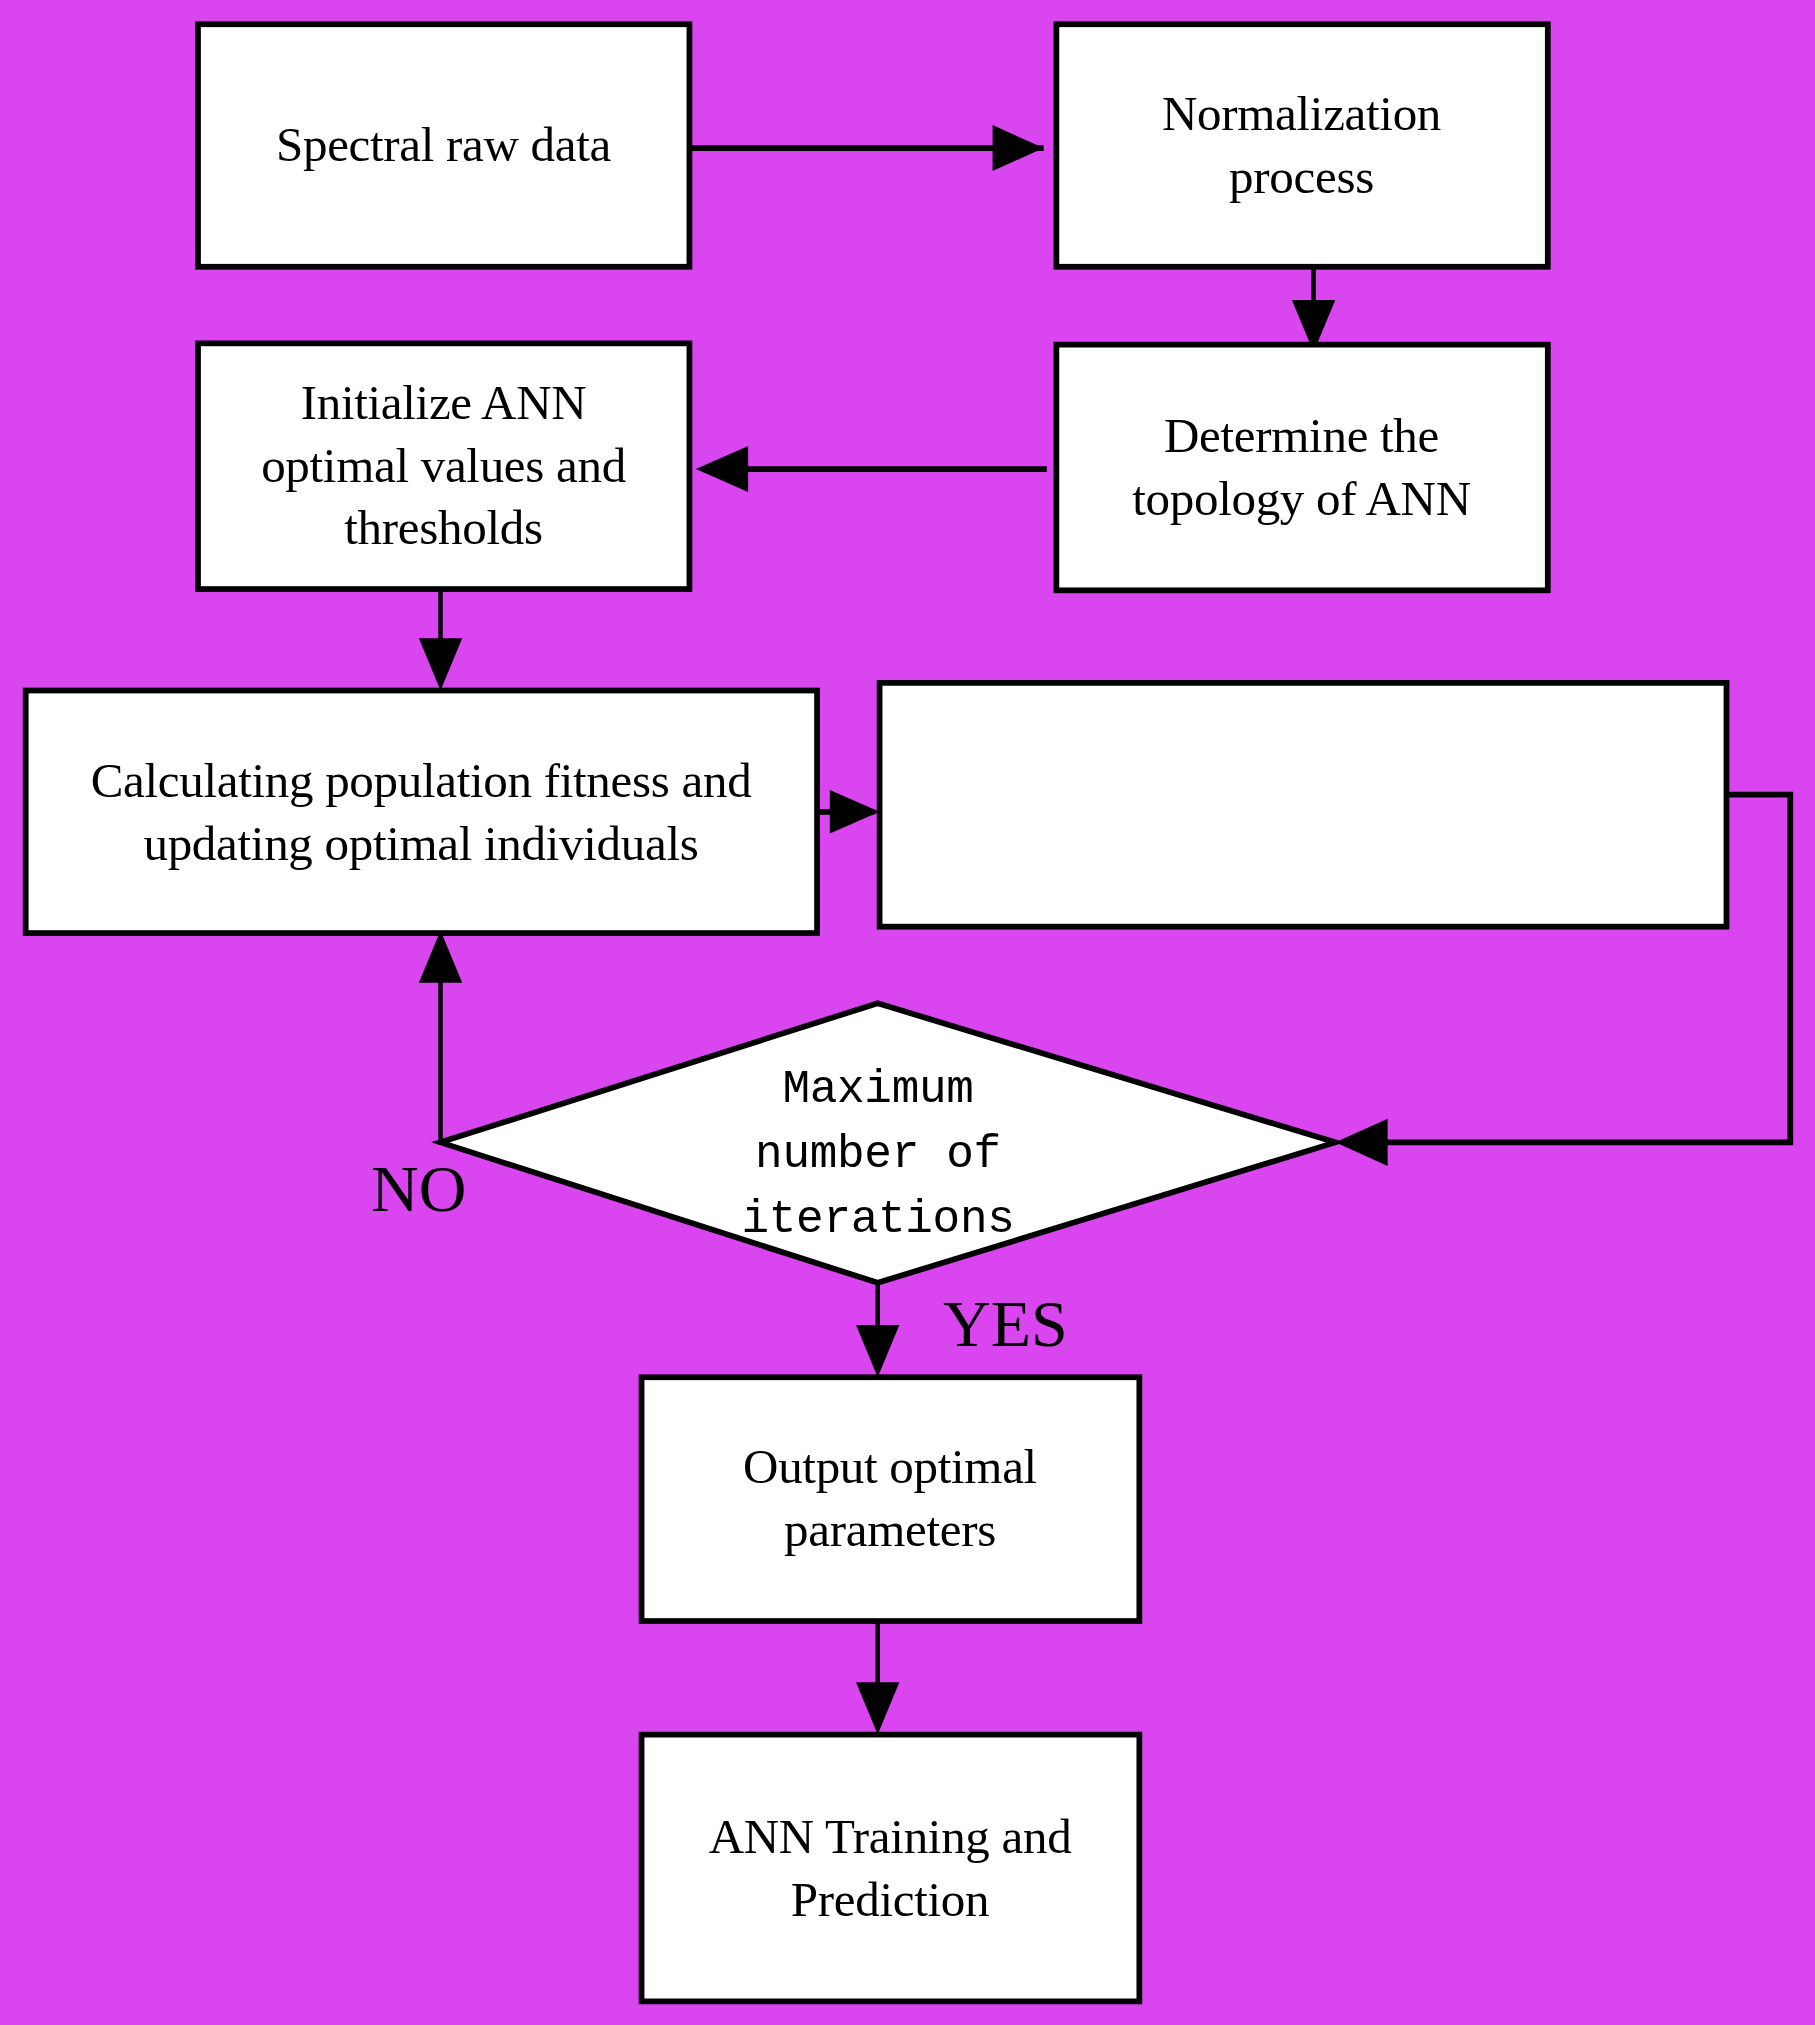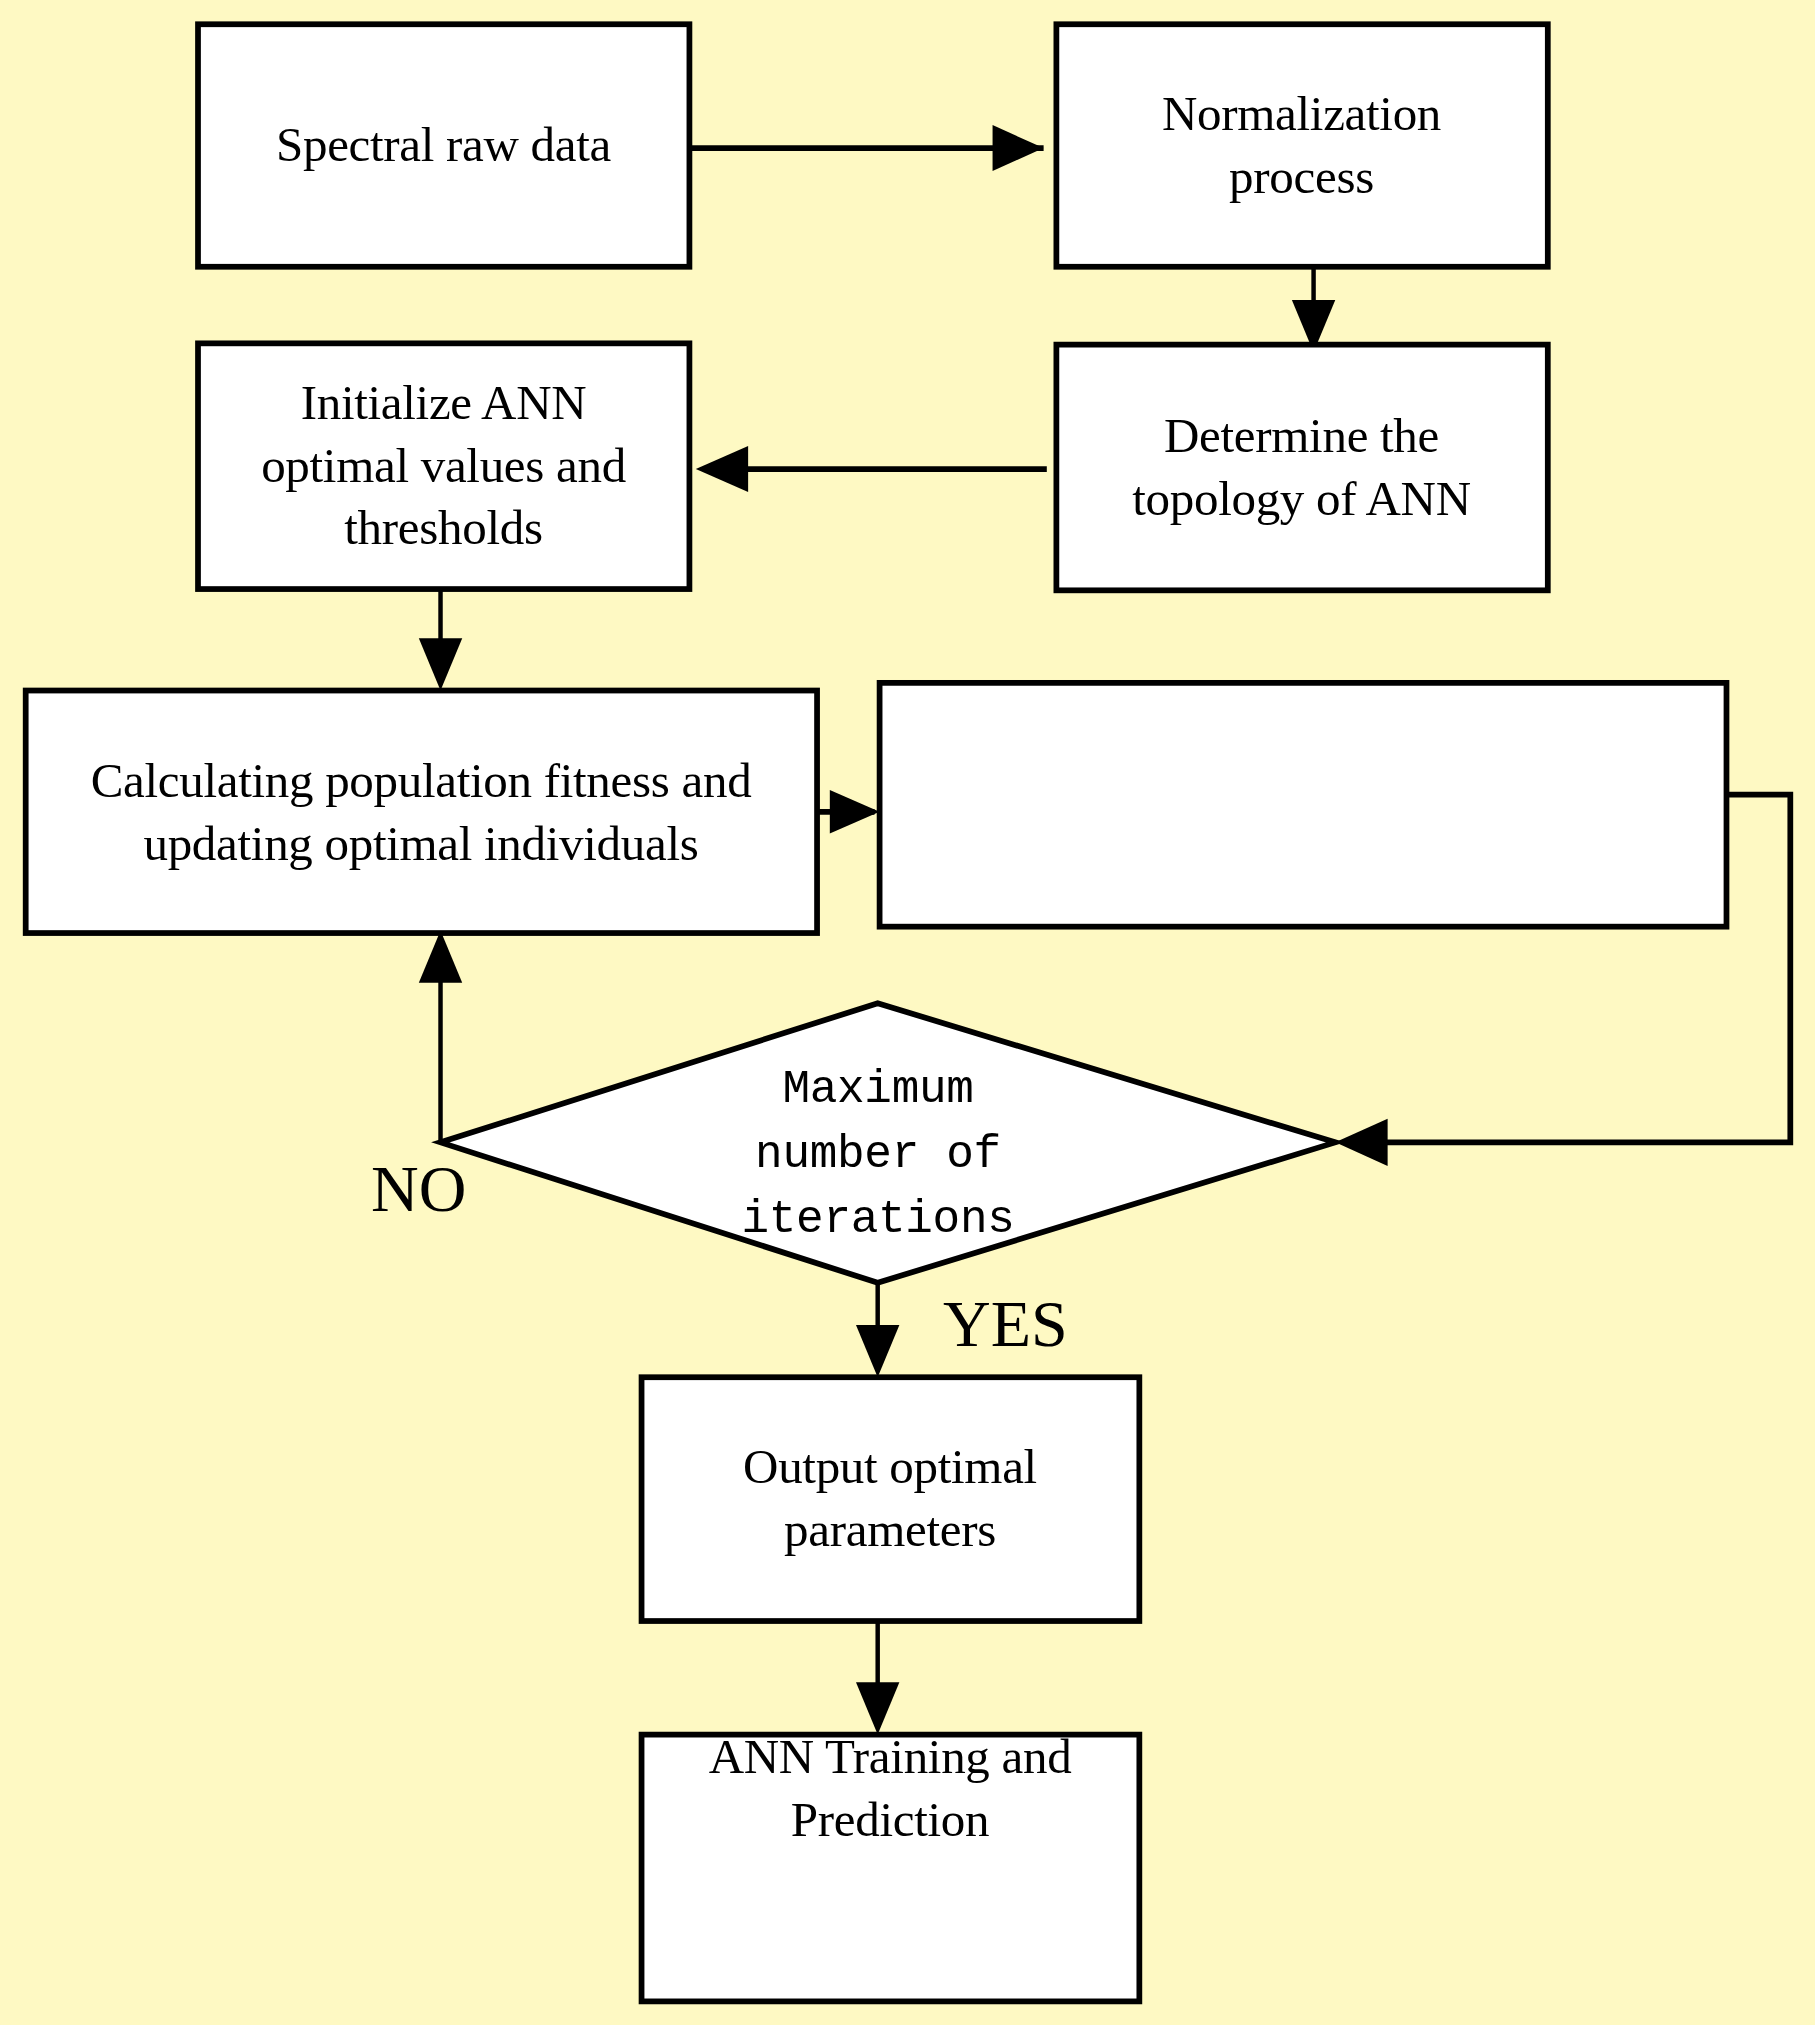--- a/index.html
+++ b/index.html
@@ -8,21 +8,21 @@
     padding: 0;
     background: #ffffff;
   }
   body {
     font-family: "Liberation Serif", "DejaVu Serif", serif;
   }
   #flowchart-root {
     position: relative;
     width: 1816px;
     height: 2025px;
-    background: #fef9c3;
+    background: #d946ef;
     overflow: hidden;
   }
   svg#flow-svg {
     position: absolute;
     top: 0;
     left: 0;
     width: 1816px;
     height: 2025px;
     display: block;
   }
@@ -164,21 +164,21 @@
 updating optimal individuals</div>
 
 
   <div class="node-label small" style="left:728px; top:1034px; width:300px; height:243px; justify-content:center;">Maximum
 number of
 iterations</div>
 
   <div class="node-label" style="left:641px; top:1377px; width:498px; height:244px;">Output optimal
 parameters</div>
 
-  <div class="node-label" style="left:641px; top:1655px; width:498px; height:267px;">ANN Training and
+  <div class="node-label" style="left:641px; top:1735px; width:498px; height:267px;">ANN Training and
 Prediction</div>
 
   <div class="edge-label" style="left:371px; top:1156px;">NO</div>
 
   <div class="edge-label" style="left:943px; top:1291px;">YES</div>
 
 </div>
 
 
 </body></html>

